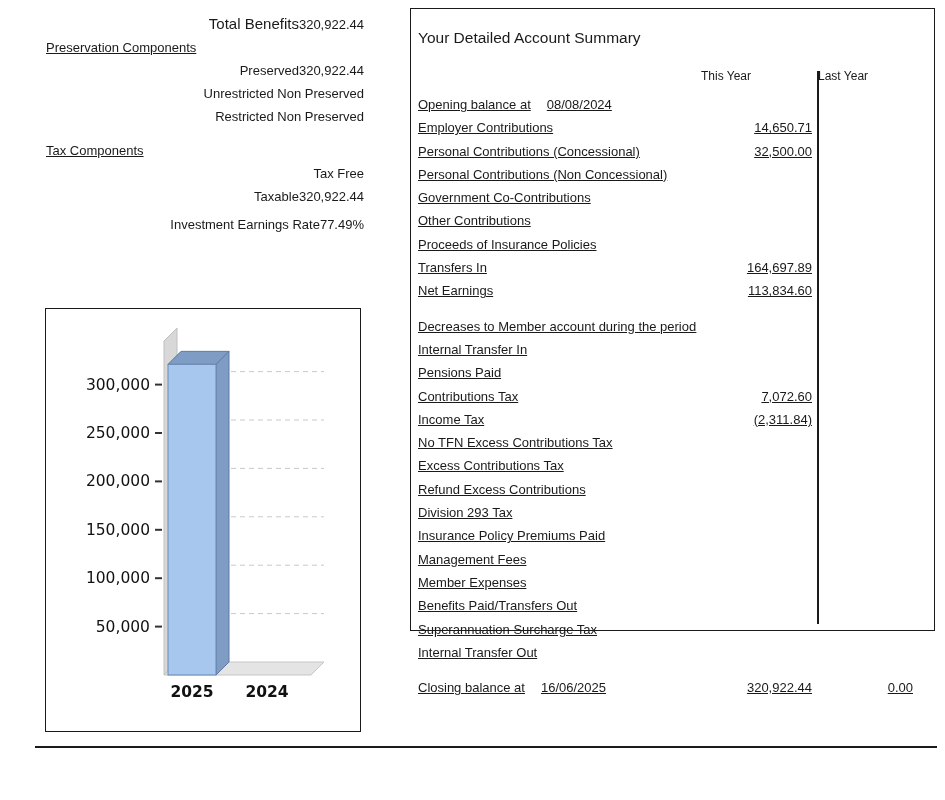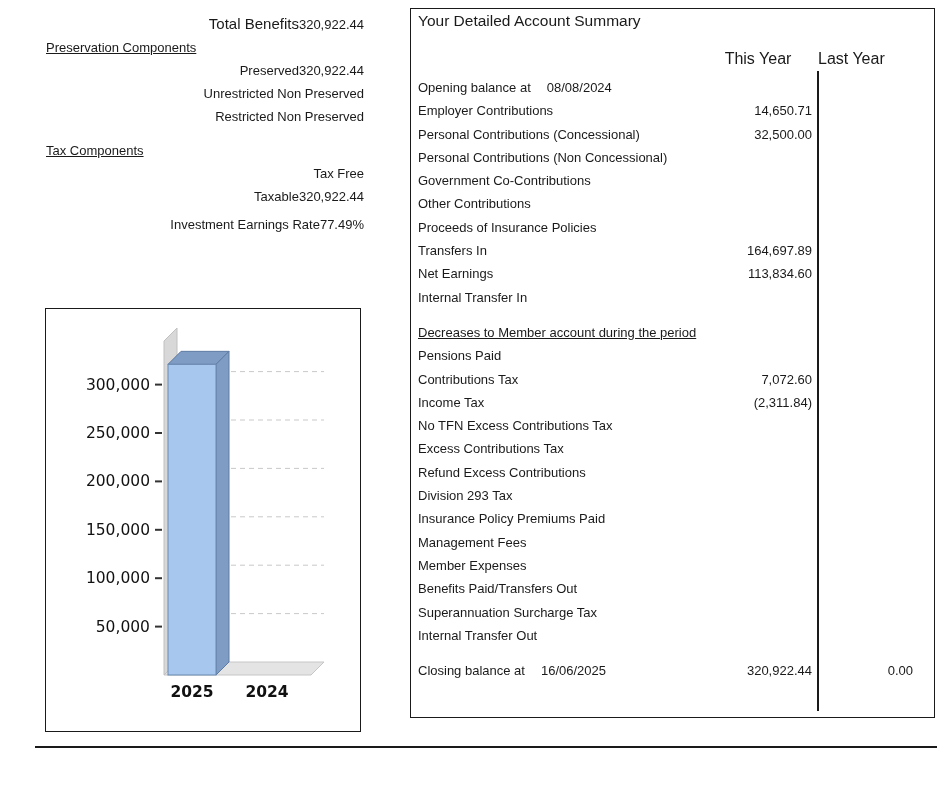--- a/index.html
+++ b/index.html
@@ -18,30 +18,30 @@
   .bheading { font-size:13px; line-height:23px; }
   .bheading .u { text-decoration:underline; }
   .earn-row { margin-top:5px; }
 
   
   .chart-box { position:absolute; left:45px; top:308px; width:316px; height:424px;
                border:1.5px solid #1a1a1a; background:#fff; }
   #chart-svg { display:block; font-family:"DejaVu Sans", sans-serif; }
 
   
-  .summary { position:absolute; left:410px; top:8px; width:525px; height:710px;
-             border:1.5px solid #1a1a1a; background:#fff; padding-top:3px; }
+  .summary { position:absolute; left:410px; top:8px; width:525px; height:623px;
+             border:1.5px solid #1a1a1a; background:#fff; padding-top:20px; }
   .summary-title { font-size:15.5px; font-weight:400; margin-left:7px; }
-  .col-headers { display:flex; margin-top:20px; font-size:16px; line-height:18px; }
+  .col-headers { display:flex; margin-top:20px; font-size:12px; line-height:18px;gap:32px; }
   .col-headers .spacer { flex:1; }
   .col-headers .c1 { width:120px; text-align:center; }
   .col-headers .c2 { width:116px; text-align:left; }
   #summary-rows { margin-top:8px; }
   .srow { display:flex; align-items:flex-start; line-height:23.3px; font-size:13px;
-          padding-left:7px; }
+          padding-left:7px;text-decoration:underline; }
   .srow .lbl { flex:1; }
   .srow .c1 { width:120px; text-align:right; padding-right:6px; }
   .srow .c2 { width:116px; text-align:right; padding-right:21px; }
   .srow.gap { margin-top:12px; }
   .u { text-decoration:underline; }
   .date { margin-left:16px; }
   .divider { position:absolute; left:406px; top:62px; bottom:6px; width:1.5px;
              background:#1a1a1a; }
 
   .bottom-rule { position:absolute; left:35px; top:746px; width:902px; height:2px;
@@ -168,27 +168,27 @@
         <div class="srow">
           <span class="lbl">Transfers In</span>
           <span class="c1">164,697.89</span>
           <span class="c2"></span>
         </div>
         <div class="srow">
           <span class="lbl">Net Earnings</span>
           <span class="c1">113,834.60</span>
           <span class="c2"></span>
         </div>
-        <div class="srow">
-          <span class="lbl">Internal Transfer In</span>
-          <span class="c1"></span>
-          <span class="c2"></span>
-        </div>
         <div class="srow gap">
           <span class="lbl"><span class="u">Decreases to Member account during the period</span></span>
+        </div>
+        <div class="srow">
+          <span class="lbl">Internal Transfer In</span>
+          <span class="c1"></span>
+          <span class="c2"></span>
         </div>
         <div class="srow">
           <span class="lbl">Pensions Paid</span>
           <span class="c1"></span>
           <span class="c2"></span>
         </div>
         <div class="srow">
           <span class="lbl">Contributions Tax</span>
           <span class="c1">7,072.60</span>
           <span class="c2"></span>

